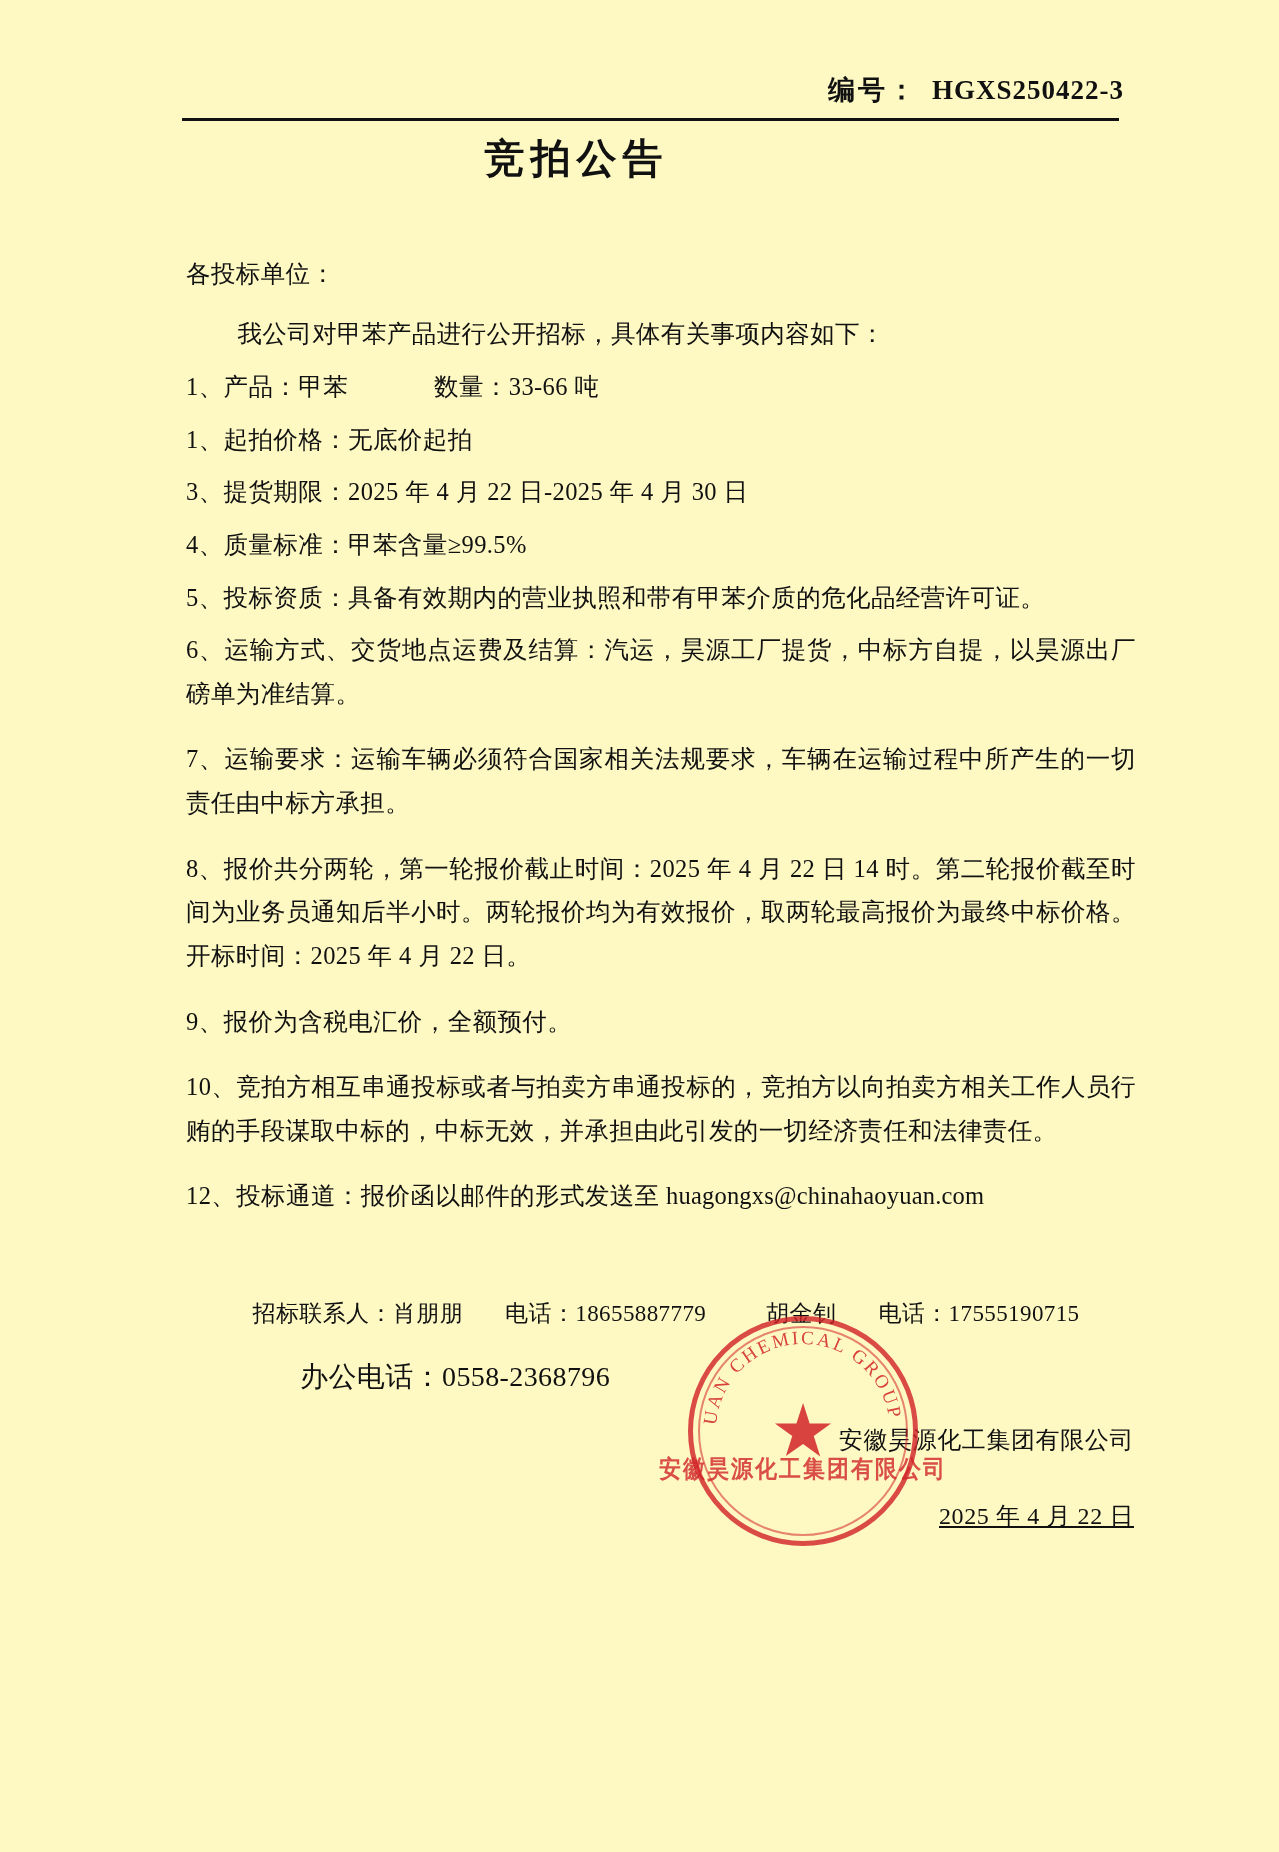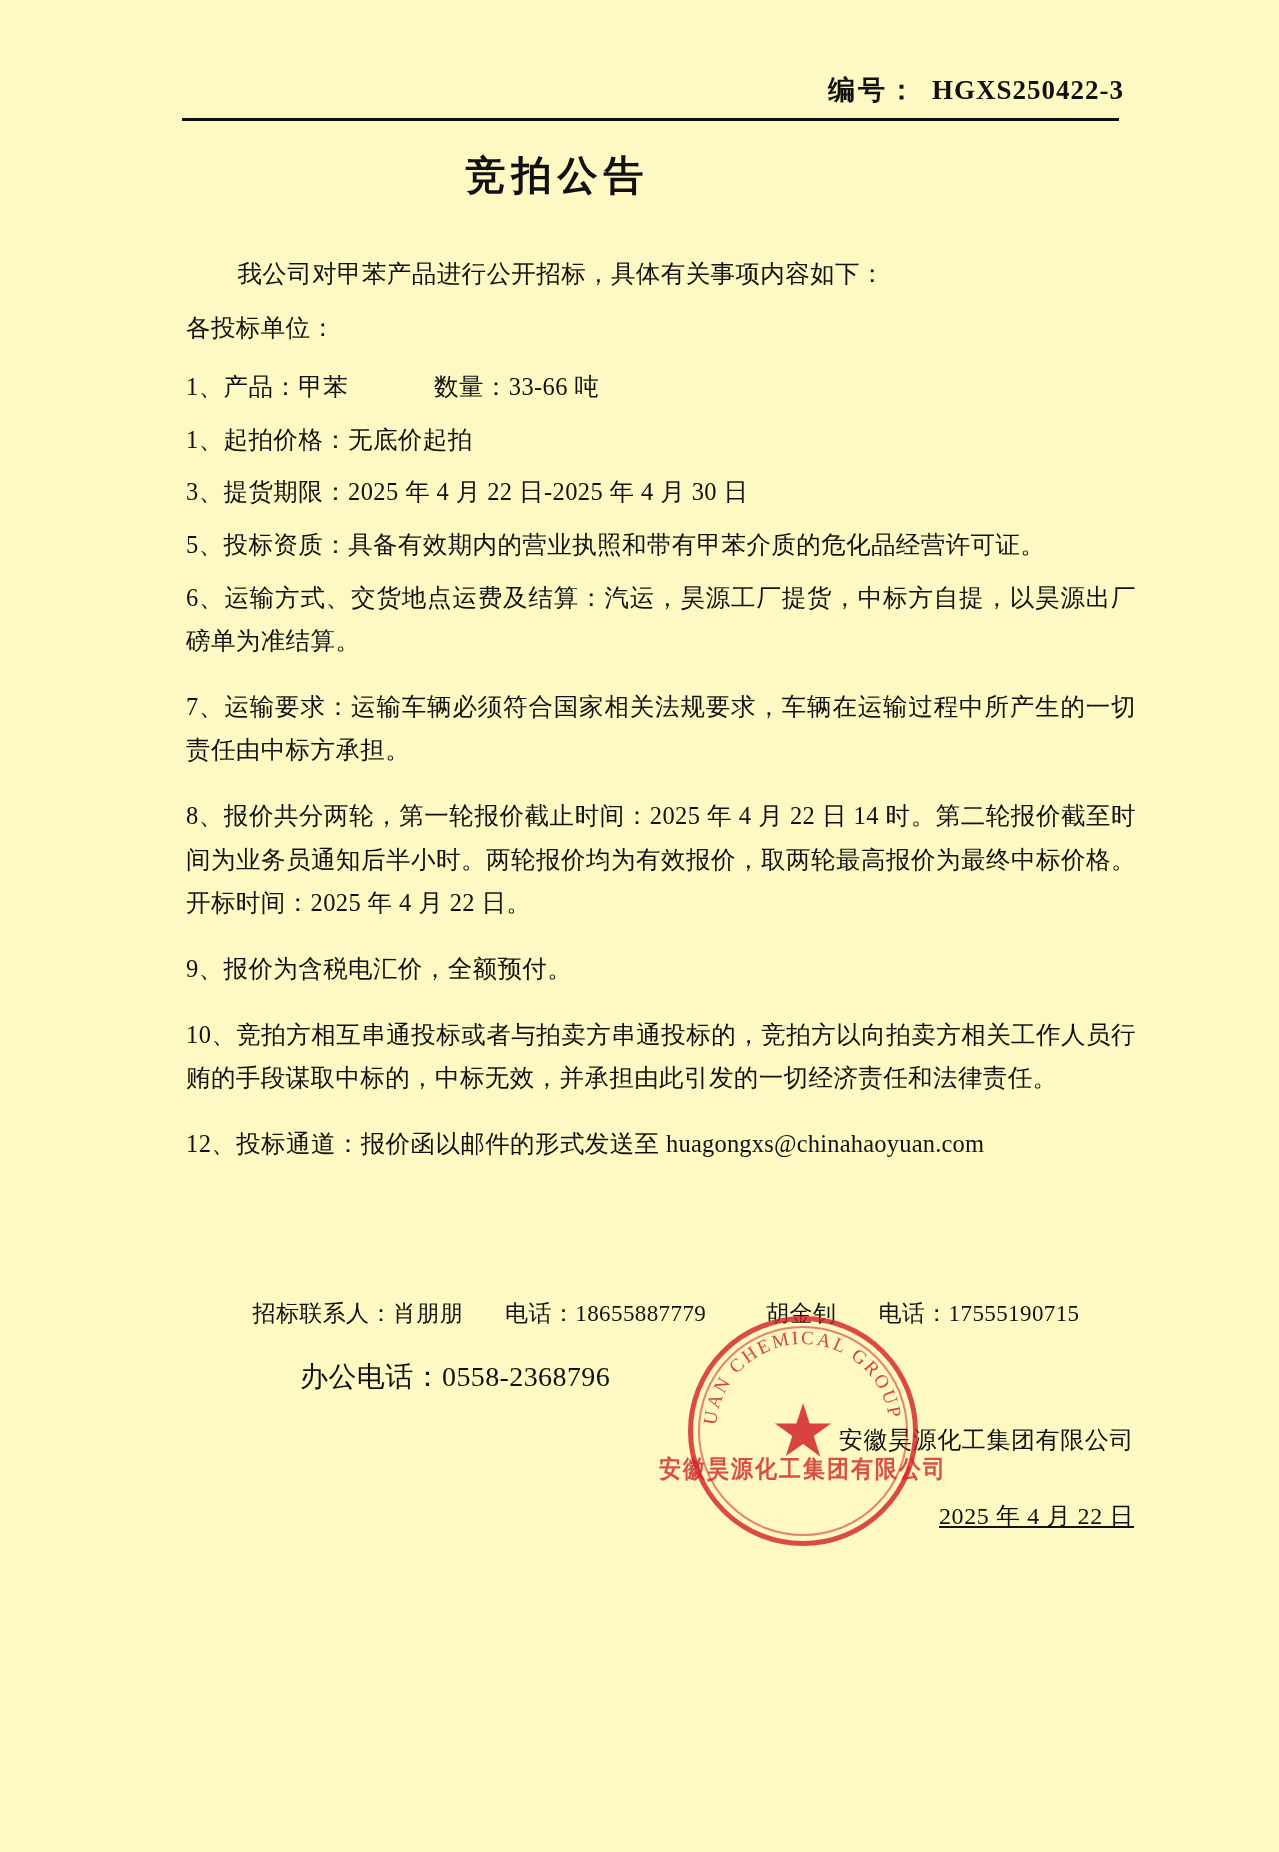--- a/index.html
+++ b/index.html
@@ -37,27 +37,28 @@
   .rule {
     position: absolute;
     top: 118px;
     left: 182px;
     width: 937px;
     height: 3px;
     background: #111;
   }
   .title {
     position: absolute;
-    top: 148px;
+    top: 131px;
     left: 0;
     width: 1115px;
     text-align: center;
     font-size: 40px;
     font-weight: bold;
     letter-spacing: 6px;
+    padding-left: 19px;
   }
   .body {
     position: absolute;
     top: 252px;
     left: 186px;
     width: 950px;
   }
   .para {
     font-size: 24.5px;
     line-height: 1.78;
@@ -194,28 +195,29 @@
 
   <div class="doc-number">
     <span class="label">编号：</span><span class="value">HGXS250422-3</span>
   </div>
 
   <div class="rule"></div>
 
   <div class="title">竞拍公告</div>
 
   <div class="body">
+    <p class="para salutation">各投标单位：</p>
     <p class="para indent">我公司对甲苯产品进行公开招标，具体有关事项内容如下：</p>
-    <p class="para salutation">各投标单位：</p>
 
     <p class="para item">
       <span>1、产品：甲苯</span><span class="qty">数量：33-66 吨</span>
     </p>
     <p class="para item">1、起拍价格：无底价起拍</p>
     <p class="para item">3、提货期限：2025 年 4 月 22 日-2025 年 4 月 30 日</p>
+    <p class="para item">4、质量标准：甲苯含量≥99.5%</p>
     <p class="para item">5、投标资质：具备有效期内的营业执照和带有甲苯介质的危化品经营许可证。</p>
     <p class="para item">6、运输方式、交货地点运费及结算：汽运，昊源工厂提货，中标方自提，以昊源出厂磅单为准结算。</p>
     <p class="para item spaced">7、运输要求：运输车辆必须符合国家相关法规要求，车辆在运输过程中所产生的一切责任由中标方承担。</p>
     <p class="para item spaced">8、报价共分两轮，第一轮报价截止时间：2025 年 4 月 22 日 14 时。第二轮报价截至时间为业务员通知后半小时。两轮报价均为有效报价，取两轮最高报价为最终中标价格。开标时间：2025 年 4 月 22 日。</p>
     <p class="para item spaced">9、报价为含税电汇价，全额预付。</p>
     <p class="para item spaced">10、竞拍方相互串通投标或者与拍卖方串通投标的，竞拍方以向拍卖方相关工作人员行贿的手段谋取中标的，中标无效，并承担由此引发的一切经济责任和法律责任。</p>
     <p class="para item spaced">
       <span>12、投标通道：报价函以邮件的形式发送至 </span><span class="mail">huagongxs@chinahaoyuan.com</span>
     </p>
   </div>

